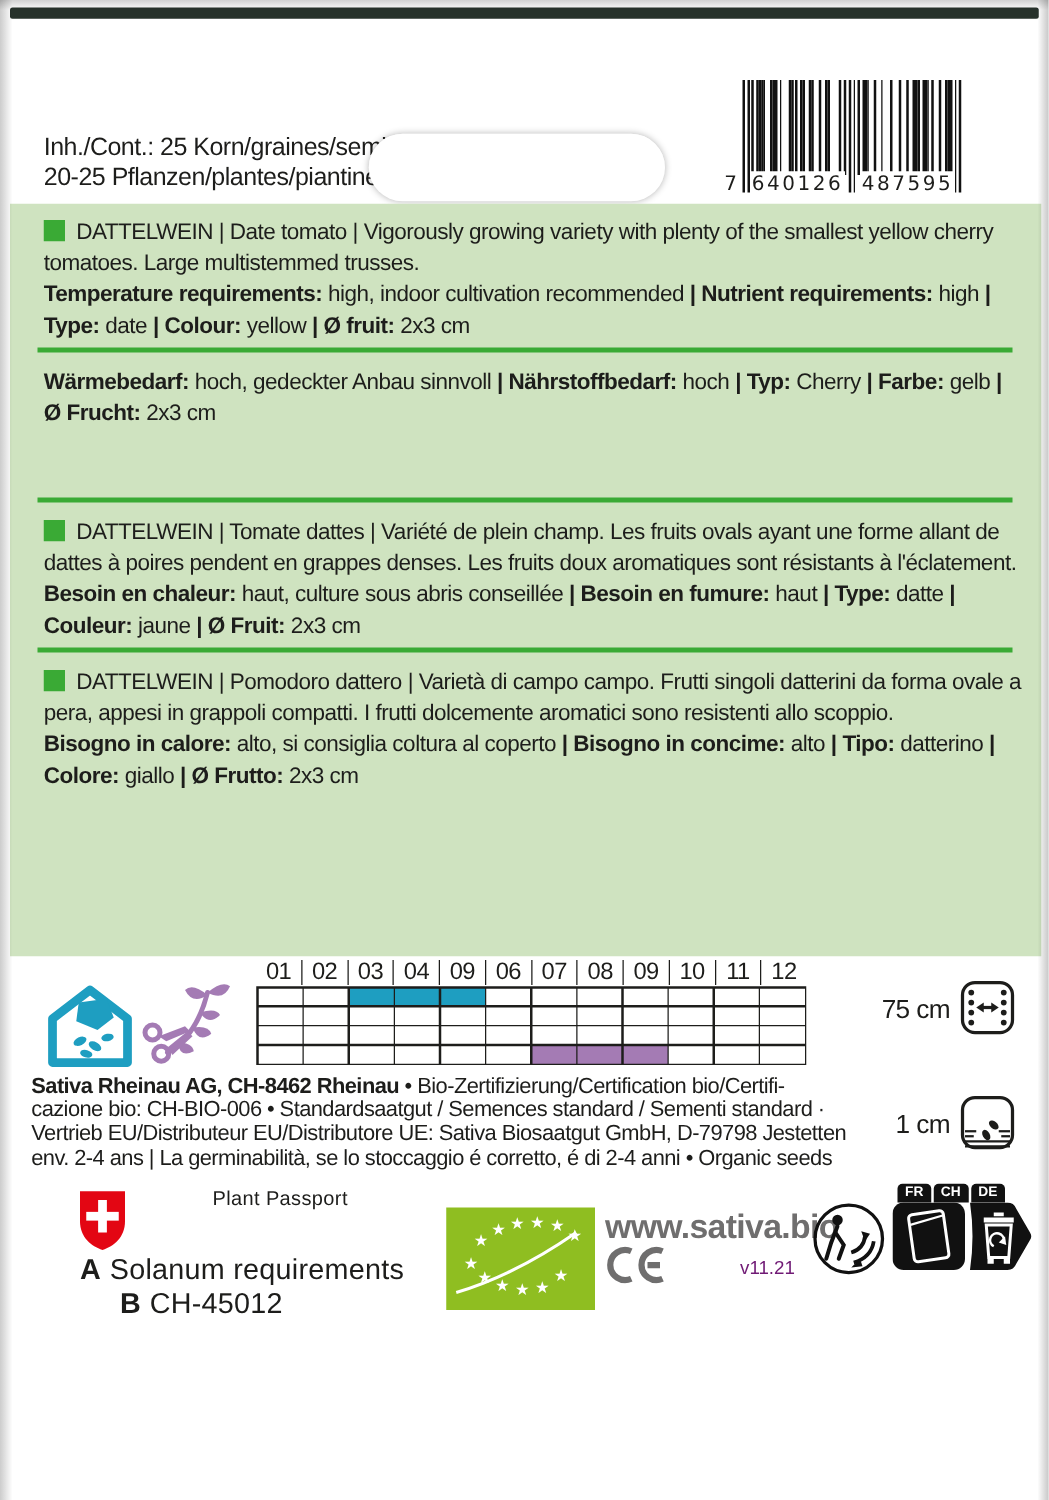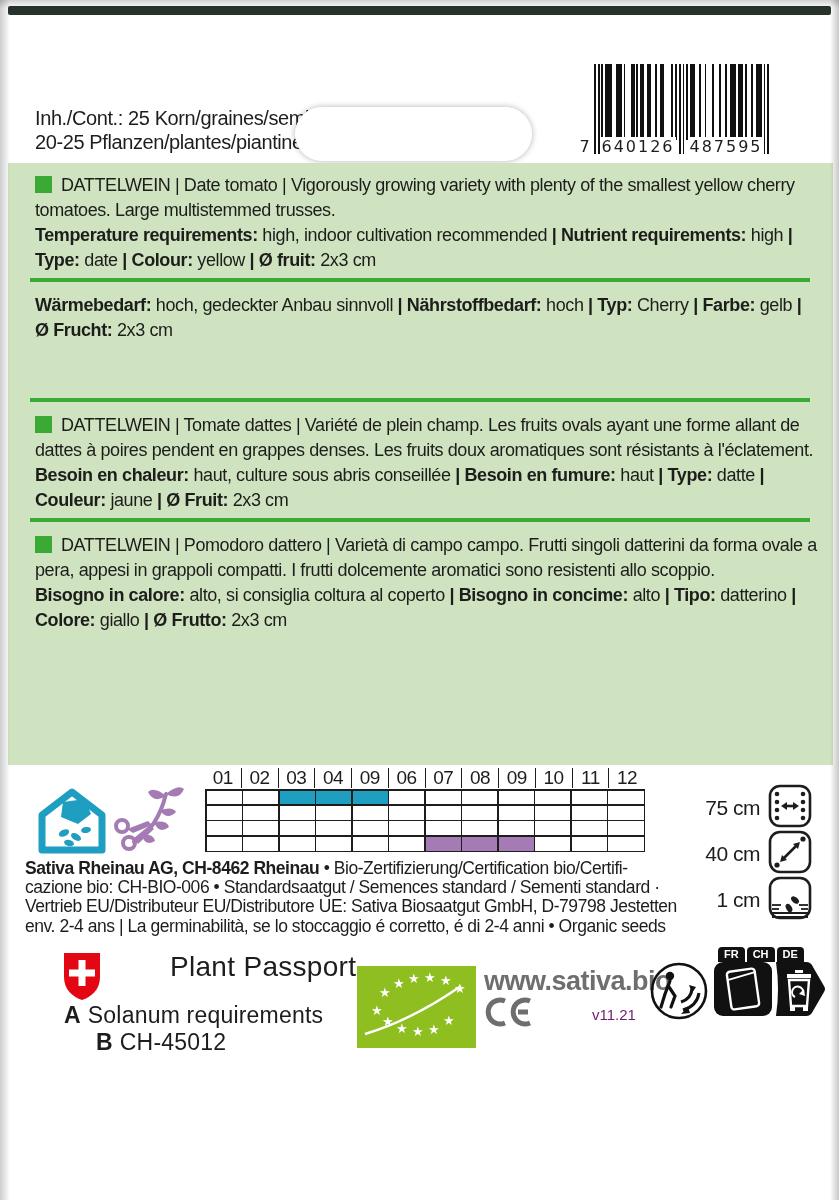--- a/index.html
+++ b/index.html
@@ -44,21 +44,21 @@
             grid-template-columns:repeat(12,1fr);grid-auto-rows:1fr;
             background:#1d1d1b;gap:1.5px;padding:1.5px;box-sizing:border-box;}
   .cell{background:#fff;}
 
   
   .sp-label{font-size:21px;letter-spacing:-0.5px;text-align:right;width:70px;}
   .sp-row{display:flex;align-items:center;gap:8px;position:absolute;left:690px;height:44px;}
 
   
   .company{left:25px;top:859px;font-size:17.5px;line-height:19.2px;letter-spacing:-0.45px;white-space:nowrap;}
-  .passport-title{left:170px;top:951px;font-size:28px;letter-spacing:.3px;}
+  .passport-title{left:170px;top:951px;font-size:16px;letter-spacing:.3px;}
   .ab-line{left:64px;font-size:23px;letter-spacing:.2px;}
   .ab-line b{margin-right:7px;}
   .eu-logo{left:357px;top:966px;width:119px;height:82px;position:absolute;}
   .eu-star{position:absolute;color:#fff;font-size:13px;line-height:13px;}
   .website{left:484px;top:966px;font-size:27px;font-weight:bold;color:#6f6e6e;letter-spacing:-0.5px;}
   .version{left:592px;top:1006px;font-size:15px;color:#701a75;}
 
   
   .disposal{left:714px;top:947px;width:120px;height:70px;}
   .tabs{position:absolute;left:4px;top:0;display:flex;gap:2px;}
@@ -306,33 +306,20 @@
             <circle cx="9" cy="26" r="2.3"></circle>
             <circle cx="9" cy="34" r="2.3"></circle>
           <circle cx="35" cy="10" r="2.3"></circle>
             <circle cx="35" cy="18" r="2.3"></circle>
             <circle cx="35" cy="26" r="2.3"></circle>
             <circle cx="35" cy="34" r="2.3"></circle>
           <polygon points="13,22 19,18 19,26"></polygon>
             <polygon points="31,22 25,18 25,26"></polygon>
         </g>
         <line x1="17" y1="22" x2="27" y2="22" stroke="#1d1d1b" stroke-width="2.6"></line>
-      </svg>
-    </span>
-  </div>
-  <div class="sp-row" style="top:832px;">
-    <div class="sp-label">40 cm</div>
-    <span>
-      <svg width="44" height="44" viewBox="0 0 44 44">
-        <rect x="2" y="2" width="40" height="40" rx="10" fill="none" stroke="#1d1d1b" stroke-width="2.6"></rect>
-        <circle cx="9" cy="35" r="2.6" fill="#1d1d1b"></circle>
-          <circle cx="35" cy="9" r="2.6" fill="#1d1d1b"></circle>
-        <line x1="15" y1="29" x2="29" y2="15" stroke="#1d1d1b" stroke-width="2.6"></line>
-        <polygon points="12,32 19,30 14,25" fill="#1d1d1b"></polygon>
-        <polygon points="32,12 25,14 30,19" fill="#1d1d1b"></polygon>
       </svg>
     </span>
   </div>
   <div class="sp-row" style="top:878px;">
     <div class="sp-label">1 cm</div>
     <span>
       <svg width="44" height="44" viewBox="0 0 44 44">
         <rect x="2" y="2" width="40" height="40" rx="10" fill="none" stroke="#1d1d1b" stroke-width="2.6"></rect>
         <g stroke="#1d1d1b" stroke-width="1.8">
           <line x1="4" y1="29" x2="13" y2="29"></line>

